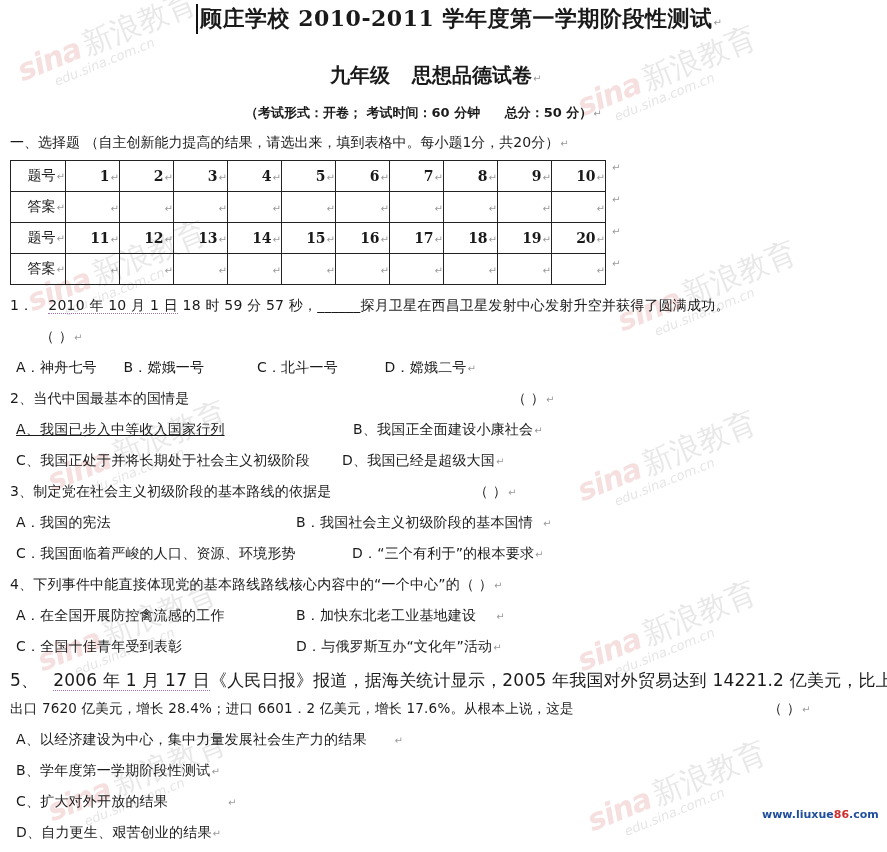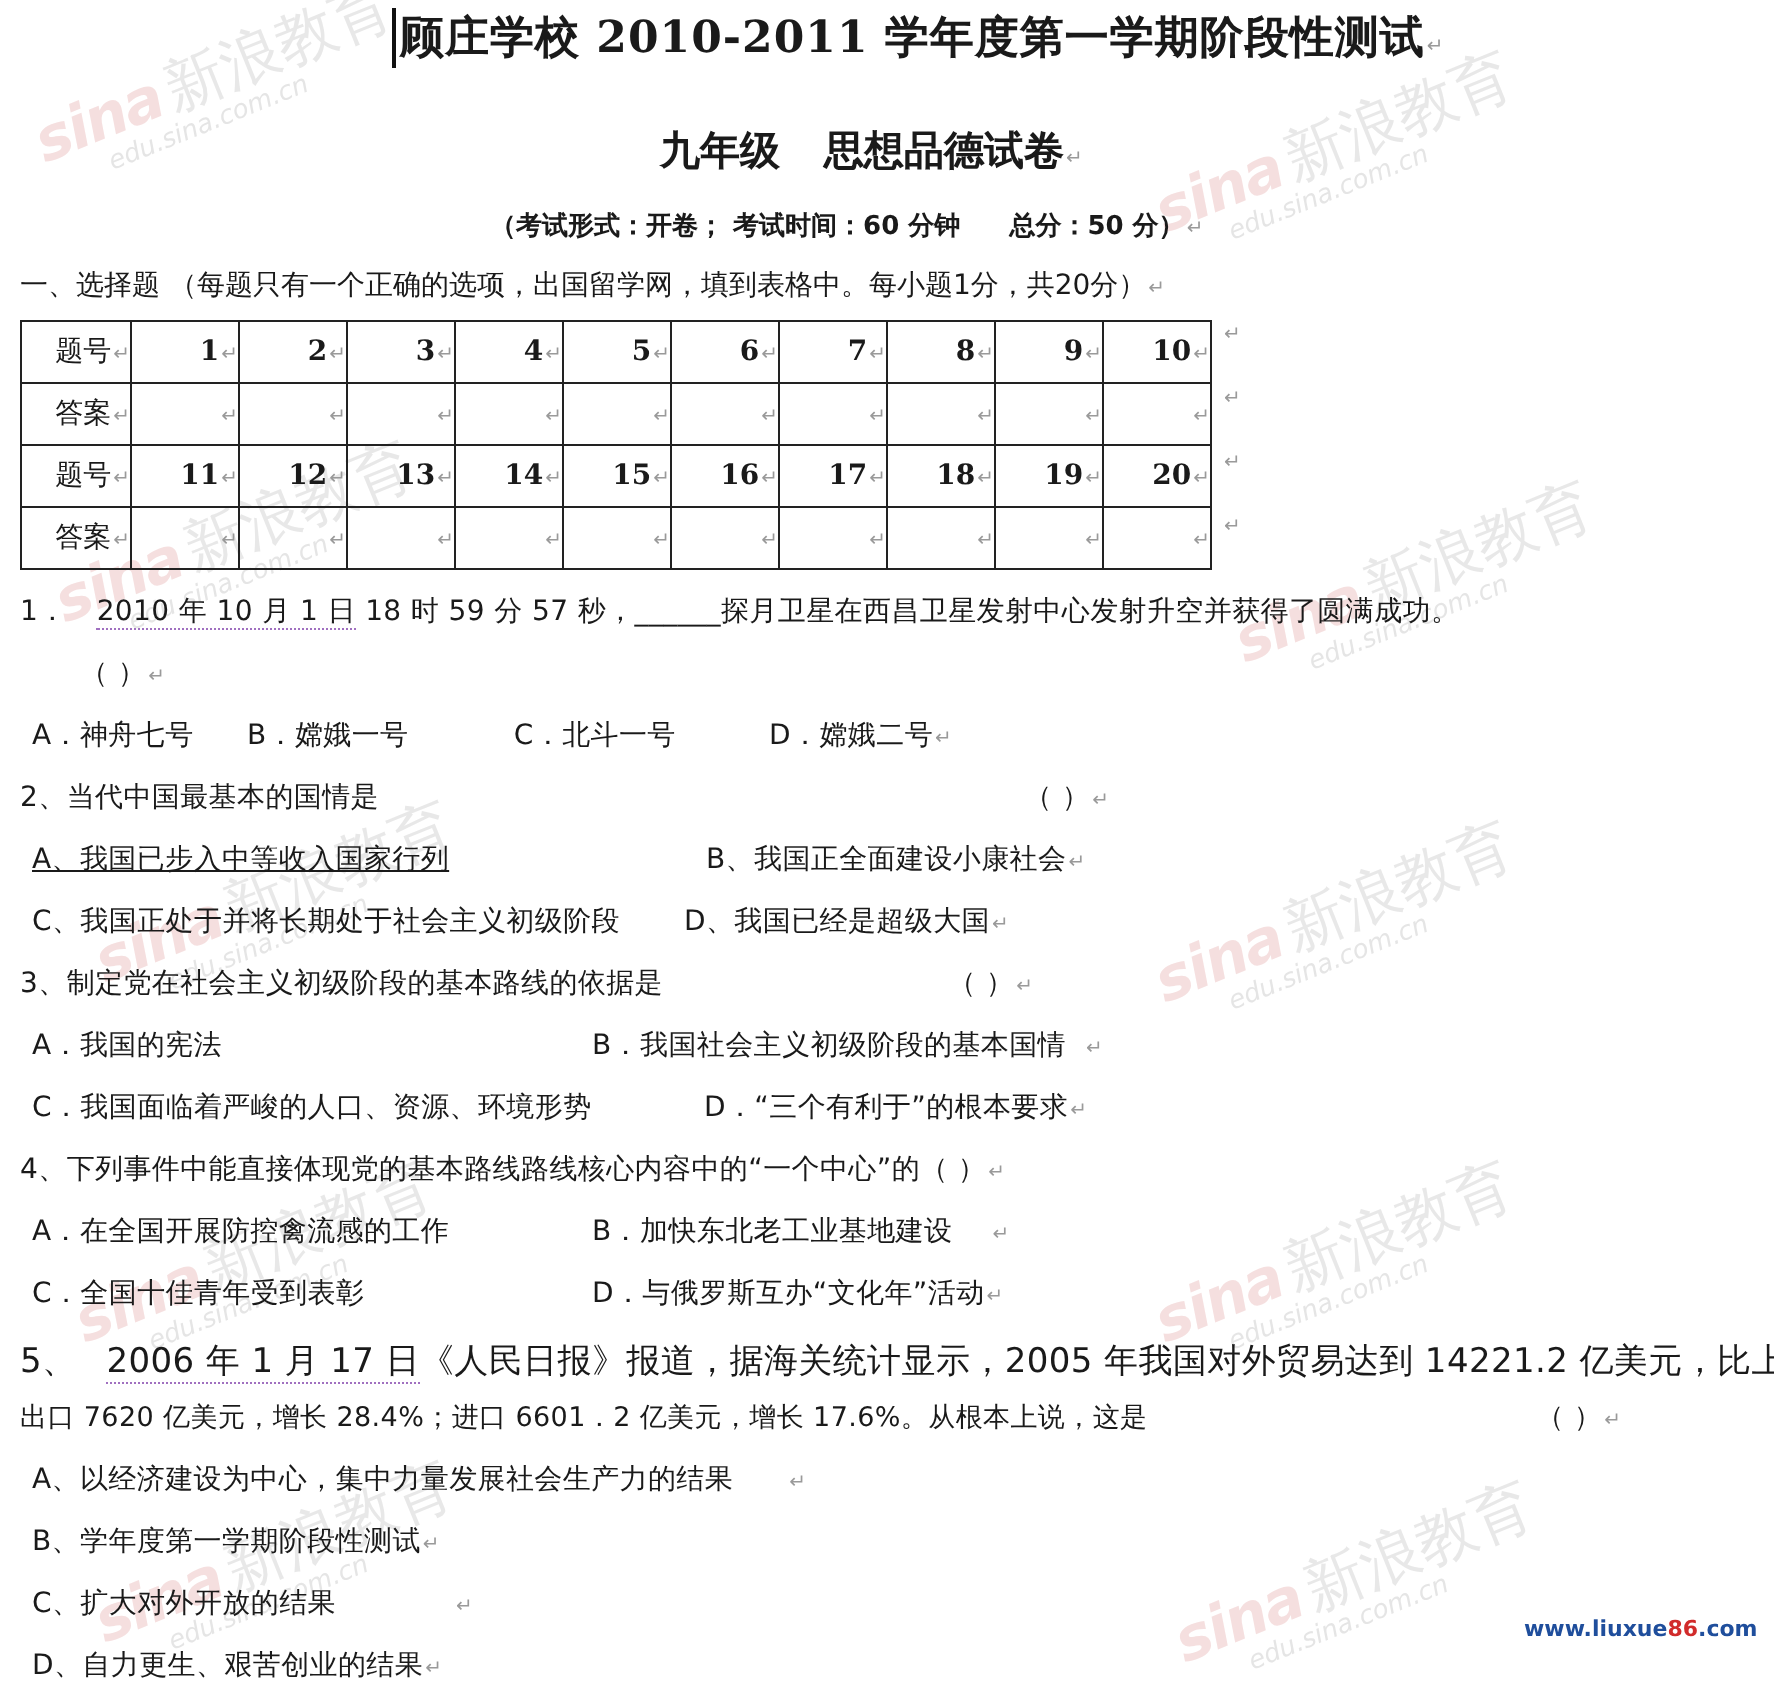--- a/index.html
+++ b/index.html
@@ -213,21 +213,21 @@
   <span>九年级</span><span class="gap"></span><span>思想品德试卷</span><span class="pm">↵</span>
 </div>
 
 <div class="abs examinfo">
   <span>（考试形式：开卷；</span>
   <span>考试时间：60 分钟</span><span class="gap"></span>
   <span>总分：50 分）</span><span class="pm">↵</span>
 </div>
 
 <div class="abs section-head">
-  <span>一、选择题 （每题只有一个正确的选项，出国留学网，填到表格中。每小题1分，共20分）</span><span class="pm">↵</span>
+  <span>一、选择题 （自主创新能力提高的结果，请选出来，填到表格中。每小题1分，共20分）</span><span class="pm">↵</span>
 </div>
 
 <table class="answer-grid">
   <tbody>
       <tr>
     <td class="rowhead"><span>题号</span><span class="pm">↵</span></td>
     <td class="num"><span>1</span><span class="pm">↵</span></td>
     <td class="num"><span>2</span><span class="pm">↵</span></td>
     <td class="num"><span>3</span><span class="pm">↵</span></td>
     <td class="num"><span>4</span><span class="pm">↵</span></td>

